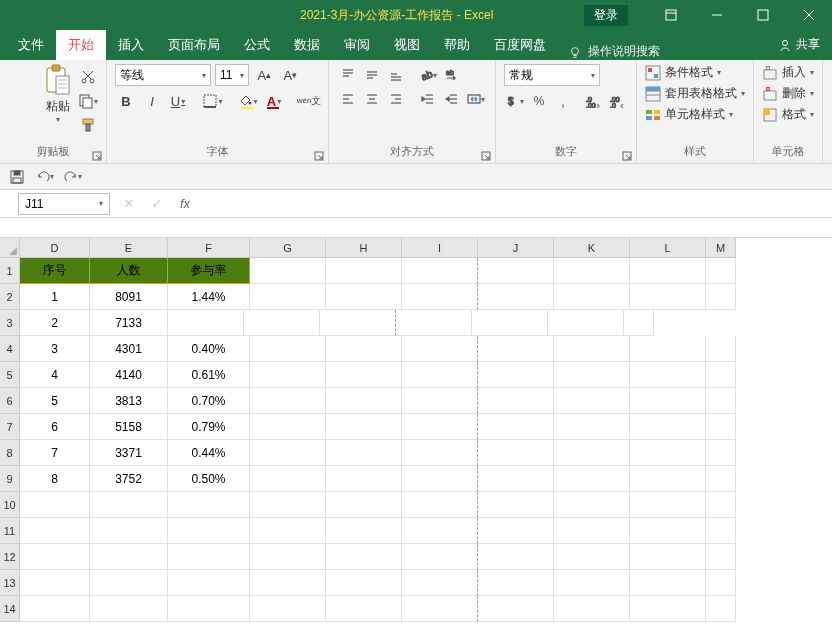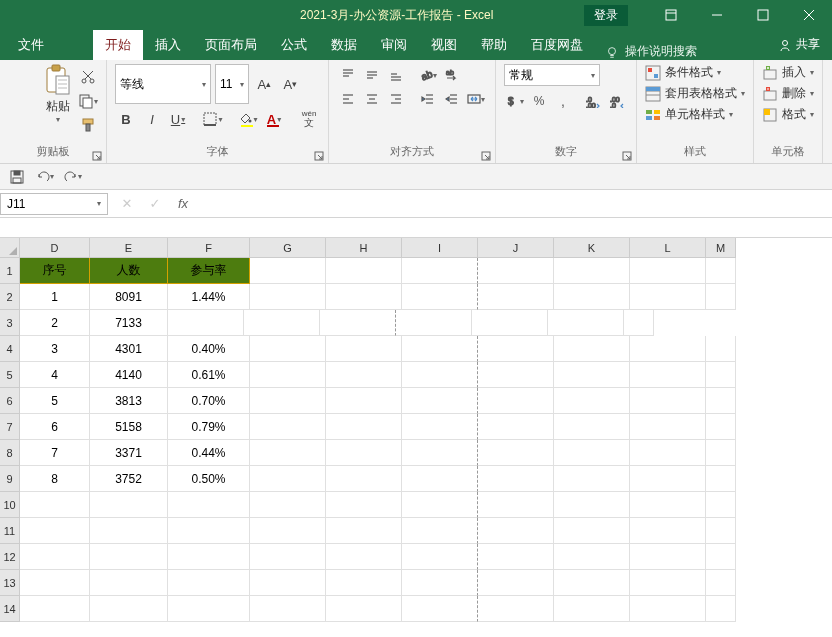--- a/index.html
+++ b/index.html
@@ -1,30 +1,30 @@
 <!DOCTYPE html>
 <html><head>
 <meta charset="utf-8">
 <style>
 * { margin:0; padding:0; box-sizing:border-box; font-family:"Microsoft YaHei","Segoe UI",sans-serif; user-select:none;}
 body { background:#fff; width:832px; height:637px; overflow:hidden; }
 
 
 .titlebar { height:30px; background:#217346; color:#fff; display:flex; align-items:center; position:relative; }
 .titlebar .leftpad { width:300px; }
-.titlebar .title { flex:1; text-align:left; font-size:12px; color:#fef9c3; padding-left:0;}
+.titlebar .title { flex:1; text-align:left; font-size:12px; color:#fde047; padding-left:0;}
 .titlebar .rightbox { display:flex; align-items:center; gap:0; }
 .titlebar .login { background:#0a5c38; color:#fff; font-size:12px; padding:2px 10px; margin-right:20px;}
 .titlebar .winbtn { width:46px; height:30px; display:flex; align-items:center; justify-content:center; color:#fff;}
 .titlebar .winbtn svg { width:12px; height:12px; stroke:#fff; fill:none; stroke-width:1;}
 
 
 .tabsrow { height:30px; background:#217346; display:flex; align-items:flex-end; padding-left:6px; position:relative;}
 .tab { color:#fff; font-size:13px; padding:6px 12px 6px; cursor:pointer;}
-.tab.active { background:#fff; color:#7f1d1d;margin-left:37px;}
+.tab.active { background:#fff; color:#ef4444;}
 .tabsrow .tellme { display:flex; align-items:center; color:#e6f2eb; font-size:12px; margin-left:10px; gap:6px;}
 .tabsrow .tellme .bulb { width:14px; height:14px; }
 .tabsrow .share { position:absolute; right:12px; color:#fff; font-size:12px; display:flex; align-items:center; gap:4px; top:6px;}
 
 
 .ribbon { height:104px; background:#f3f3f3; border-bottom:1px solid #d4d4d4; display:flex; align-items:stretch; }
 .group { border-right:1px solid #d9d9d9; padding:4px 8px 0 8px; display:flex; flex-direction:column; align-items:center; position:relative;}
 .group .content { flex:1; display:flex; align-items:flex-start; }
 .group .glabel { font-size:11px; color:#666; padding:2px 0 4px;}
 .group .dlg { position:absolute; right:2px; bottom:4px; width:12px; height:12px;}
@@ -32,21 +32,21 @@
 
 
 .clip-left { display:flex; flex-direction:column; align-items:center; margin-right:6px;margin-left:36px;}
 .clip-left svg.paste { width:28px; height:32px;}
 .clip-left .lbl { font-size:12px; color:#333; margin-top:2px;}
 .clip-right { display:flex; flex-direction:column; gap:6px; padding-top:4px;}
 .clip-right .itm { width:20px; height:18px; display:flex; align-items:center; justify-content:center;}
 
 
 .fontgrp .row { display:flex; align-items:center; gap:4px; margin-bottom:4px;}
-.fontbox { background:#fff; border:1px solid #bfbfbf; height:40px; display:flex; align-items:center; font-size:12px; padding:0 4px;}
+.fontbox { background:#fff; border:1px solid #bfbfbf; height:22px; display:flex; align-items:center; font-size:12px; padding:0 4px;}
 .fontname { width:96px; justify-content:space-between;}
 .fontsize { width:34px; justify-content:space-between;}
 .biconrow { display:flex; gap:2px;}
 .bicon { width:22px; height:22px; display:flex; align-items:center; justify-content:center; font-size:13px; color:#444; position:relative;}
 .bicon.dropdown::after{content:"▾"; font-size:8px; color:#666; margin-left:1px;}
 .underline-bar { position:absolute; bottom:3px; left:4px; right:6px; height:2px;}
 
 
 .aligngrp .row { display:flex; gap:2px;}
 .aicon{ width:22px; height:22px; display:flex; align-items:center; justify-content:center;}
@@ -64,21 +64,21 @@
 .bigbtn { display:flex; flex-direction:column; align-items:center; font-size:12px; color:#333; gap:4px; padding:4px 6px 0;}
 .bigbtn svg{ width:26px; height:26px;}
 
 
 .qat { height:26px; background:#f3f3f3; border-bottom:1px solid #d4d4d4; display:flex; align-items:center; padding-left:6px; gap:6px;}
 .qat .qb { width:22px; height:22px; display:flex; align-items:center; justify-content:center;}
 .qat .qb svg{ width:14px; height:14px; stroke:#555; fill:none;}
 
 
 .fbar { height:28px; border-bottom:1px solid #d4d4d4; display:flex; align-items:center; background:#fff;}
-.namebox { width:108px; height:22px; border:1px solid #bfbfbf; margin-left:0; font-size:12px; padding:0 6px; display:flex; align-items:center; justify-content:space-between; background:#fff;}
+.namebox { width:92px; height:22px; border:1px solid #bfbfbf; margin-left:18px; font-size:12px; padding:0 6px; display:flex; align-items:center; justify-content:space-between; background:#fff;}
 .fbtns { display:flex; align-items:center; gap:10px; margin:0 10px; color:#888;}
 .fbtns .fb{ width:18px; text-align:center; font-size:13px;}
 .fx { font-style:italic; color:#666; font-size:13px;}
 .finput{ flex:1; height:22px; border:none; font-size:12px; padding:0 4px;}
 
 .fspacer { height:20px; background:#fff; border-bottom:1px solid #d4d4d4;}
 
 
 .grid { display:flex; background:#fff; height:406px; overflow:hidden;}
 .rowhdrs { display:flex; flex-direction:column;}
@@ -240,21 +240,21 @@
               <path d="M3 7 L8 2 L12 6 L7 11 Z" fill="none" stroke="#555"></path>
               <circle cx="12" cy="9" r="1.5" fill="#555"></circle>
             </svg>
             <div class="underline-bar" style="background:#ffff00;"></div>
           </div>
         <div class="bicon dropdown">
             <span style="color:#c00000;font-weight:bold;">A</span>
             <div class="underline-bar" style="background:#c00000;"></div>
           </div>
         <div style="width:1px;background:#ccc;margin:2px 2px;"></div>
-        <div class="bicon" style="font-size:10px; flex-direction:column; line-height:1;">
+        <div class="bicon" style="font-size:10px; line-height:1;">
             <span style="font-size:8px;">wén</span>
             <span>文</span>
           </div>
       </div>
     </div>
     <div class="glabel">字体</div>
     <div class="dlg"><svg viewBox="0 0 10 10">
           <rect x="1" y="1" width="8" height="8"></rect>
           <path d="M4 4 L8 8 M8 5 V8 H5"></path>
         </svg></div>

